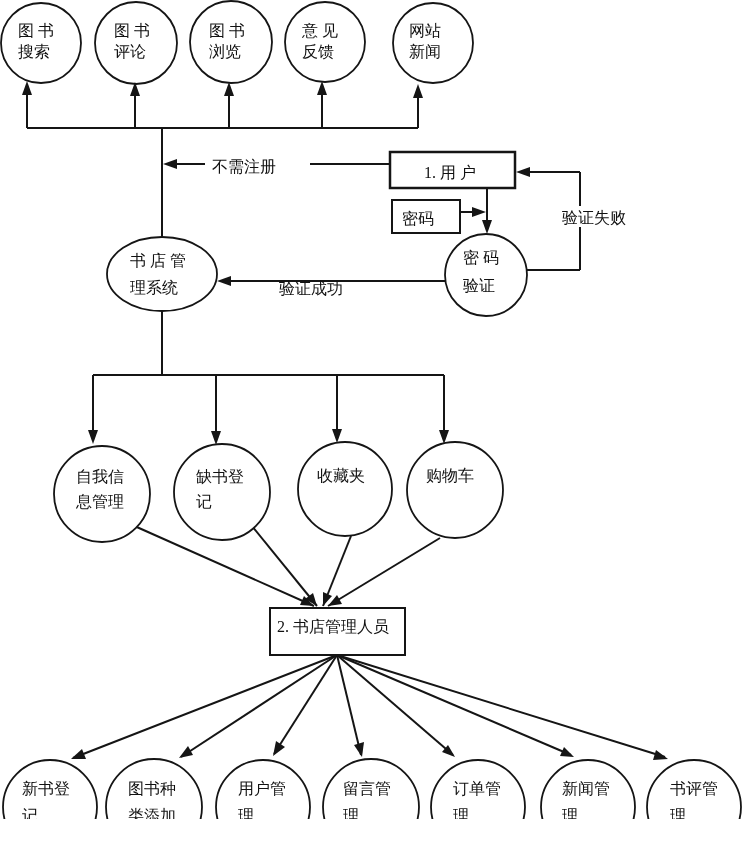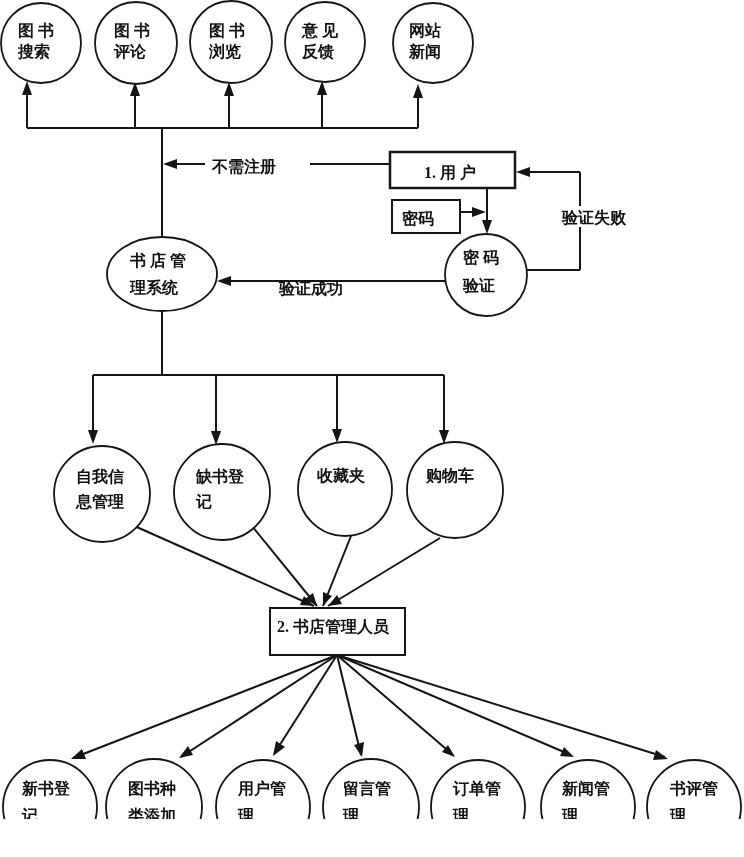--- a/index.html
+++ b/index.html
@@ -2,21 +2,20 @@
 <html><head>
 <meta charset="utf-8">
 <style>
   html,body{margin:0;padding:0;background:#ffffff;}
   .stage{
     position:relative;
     width:744px;height:819px;
     background:#ffffff;
     font-family:"Liberation Serif","DejaVu Serif",serif;
     overflow:hidden;
-    font-weight:bold;
   }
   svg text{
     font-family:"Liberation Serif","DejaVu Serif",serif;
     font-size:16px;
     fill:#111111;
   }
   svg .shape{fill:#ffffff;stroke:#151515;stroke-width:1.8;}
   svg .edge{stroke:#151515;stroke-width:2;fill:none;}
   svg .ah{fill:#151515;stroke:none;}
 </style>

